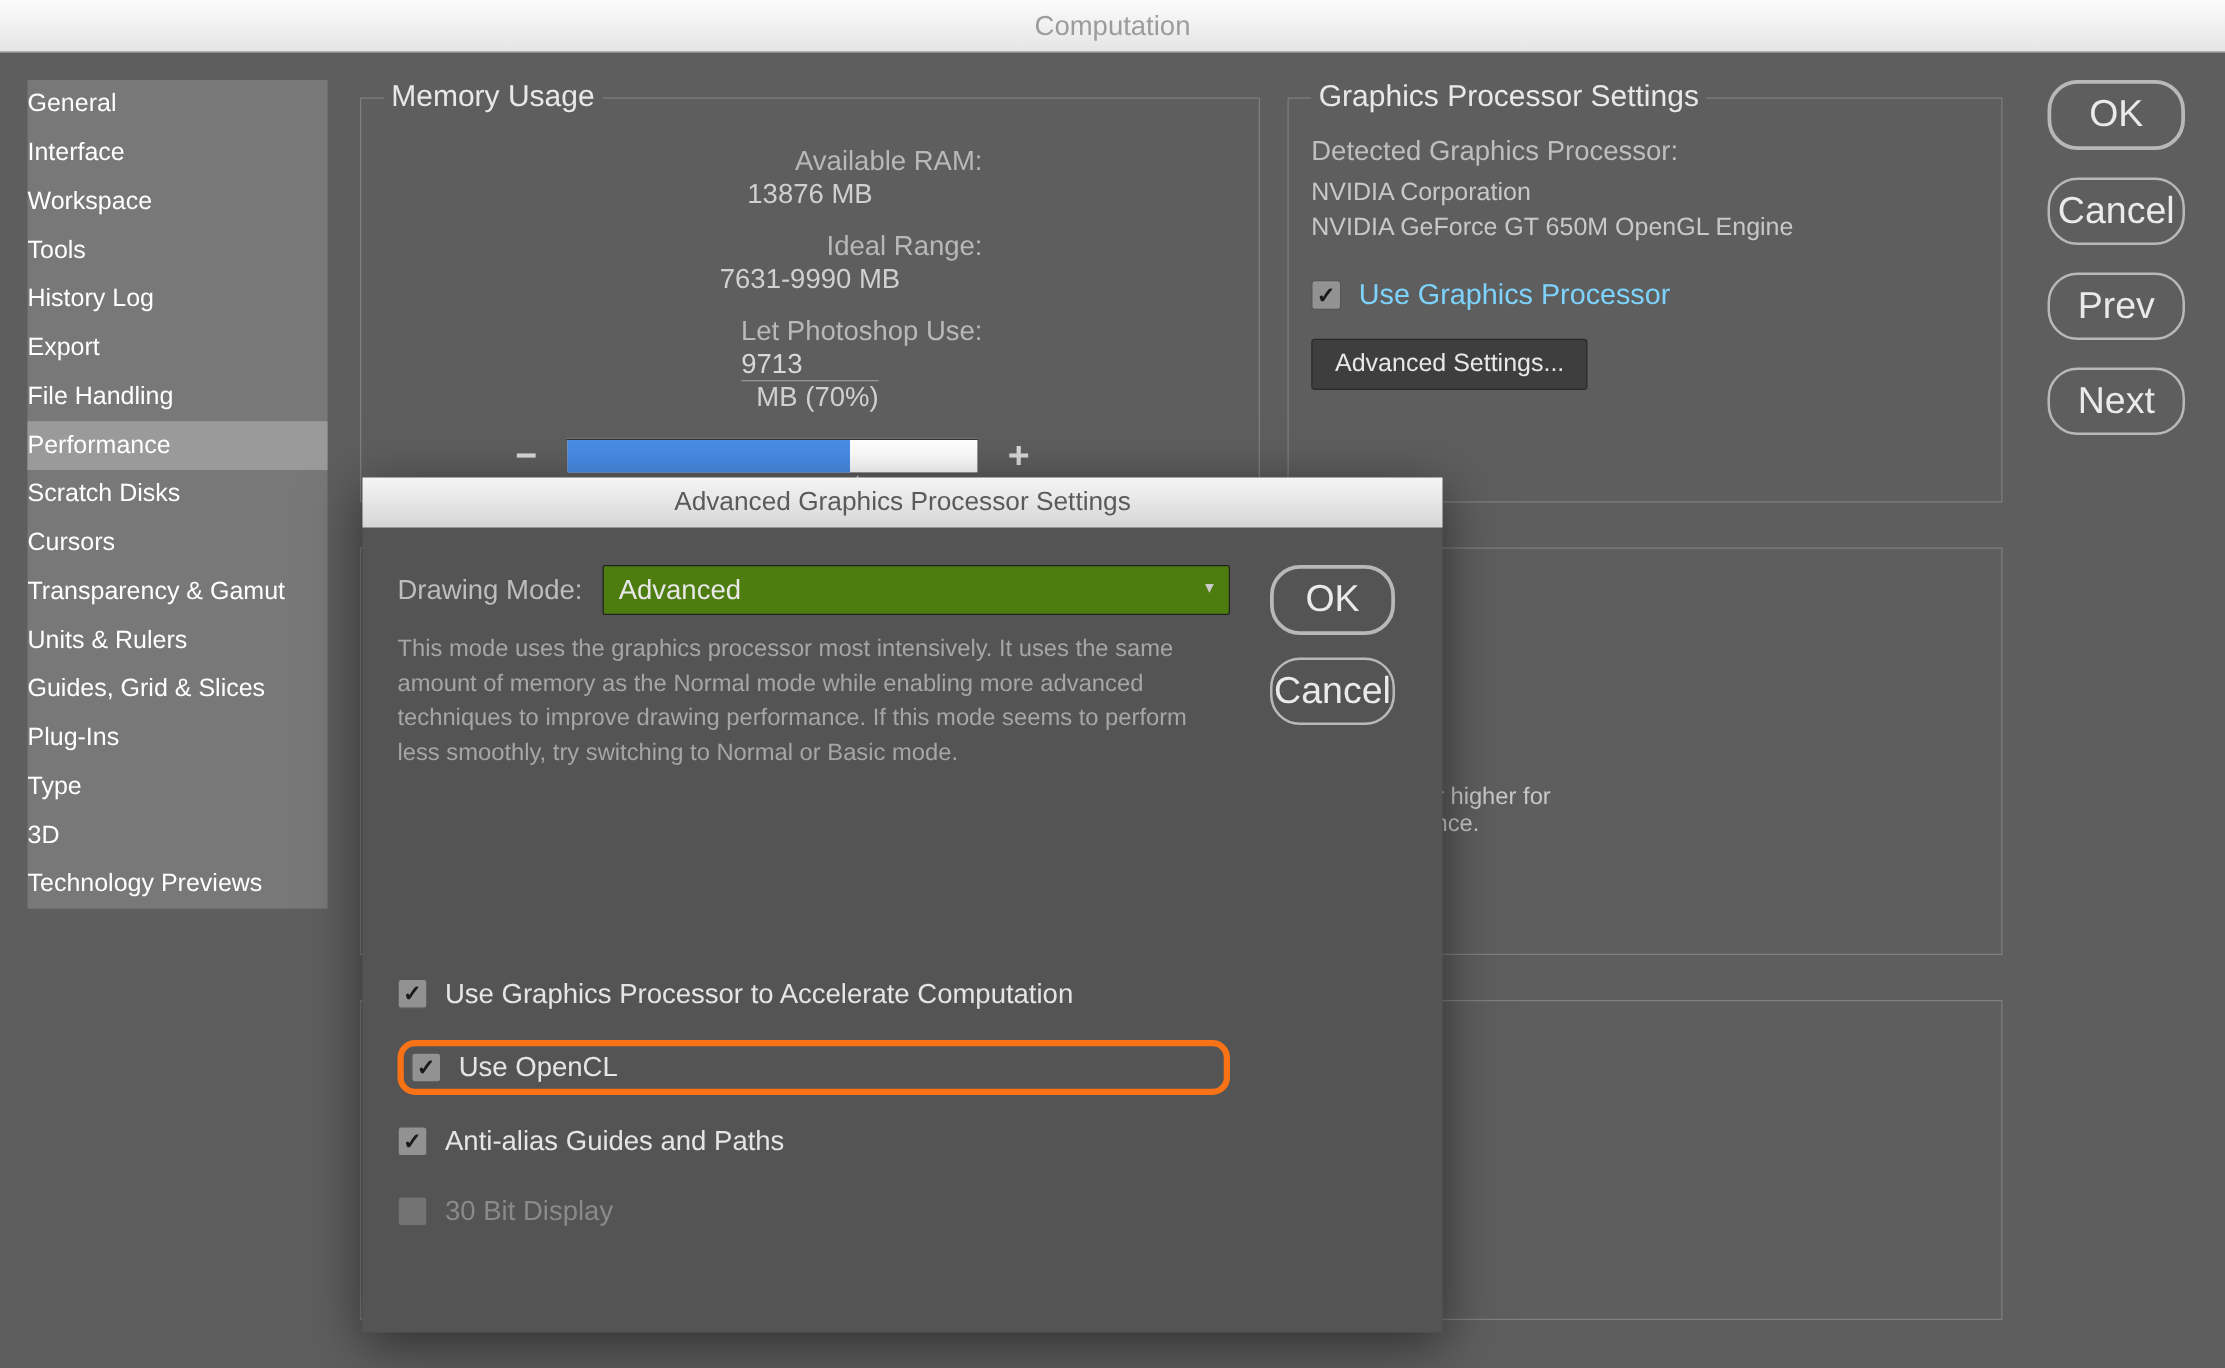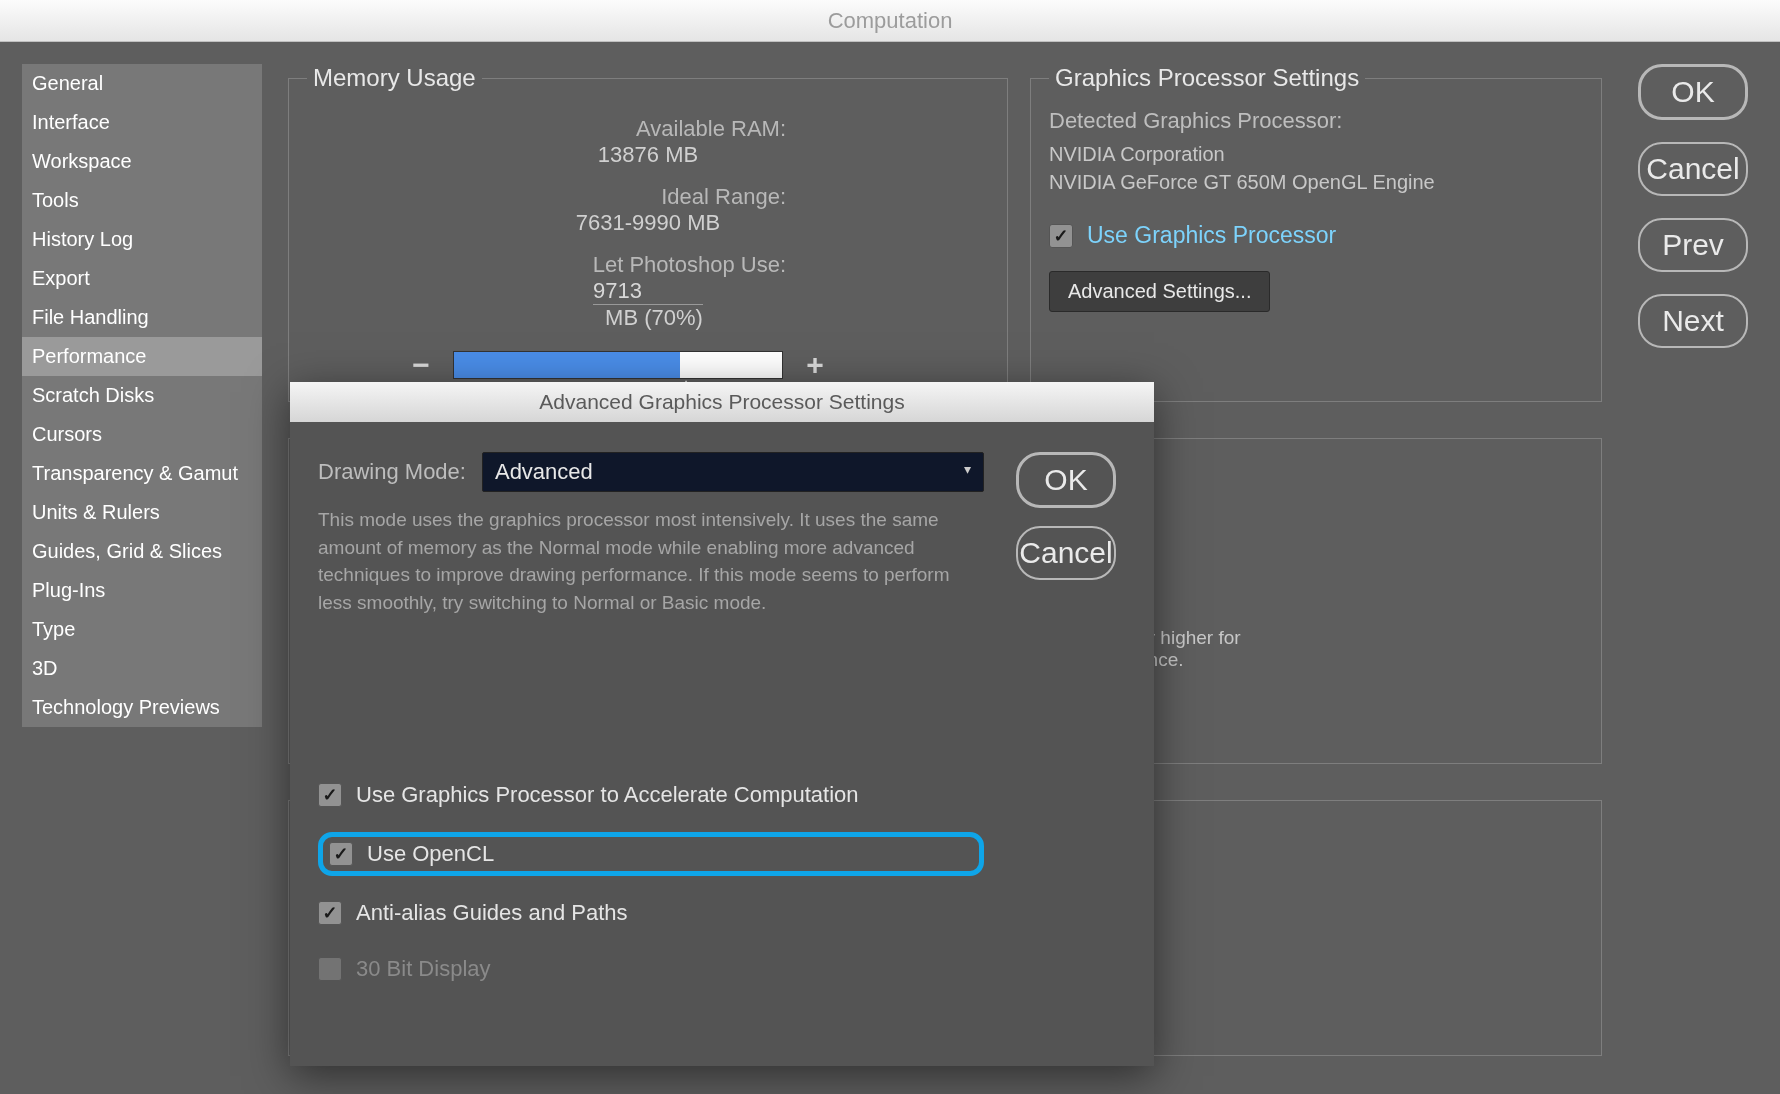--- a/index.html
+++ b/index.html
@@ -34,21 +34,21 @@
   gap: 26px;
 }
 .sidebar {
   width: 240px;
   background: #787878;
   color: #fff;
   font-size: 20px;
   align-self: flex-start;
 }
 .sidebar-item {
-  padding: 8px 10px;
+  padding: 8px 0;
   cursor: default;
 }
 .sidebar-item.selected { background: #9a9a9a; color:#fff; }
 .main {
   flex: 1;
   display: flex;
   flex-direction: column;
   gap: 22px;
 }
 .toprow {
@@ -142,30 +142,30 @@
 .modal-titlebar {
   height:40px; background:linear-gradient(#f5f5f5,#d6d6d6);
   display:flex; align-items:center; justify-content:center; color:#5a5a5a; font-size:21px;
 }
 .modal-body { padding:30px 28px; display:flex; gap:22px; height:calc(100% - 40px);}
 .modal-left { flex:1; color:#d2d2d2;}
 .modal-right { width:120px; display:flex; flex-direction:column; gap:18px; align-items:center;}
 .modal-row { display:flex; align-items:center; gap:16px; font-size:22px; margin-bottom:14px;}
 .modal-row .mlabel { color:#bdbdbd;}
 .modal-select {
-  flex:1; background:#0f172a; color:#e8e8e8; border:1px solid #222;
+  flex:1; background:#4d7c0f; color:#e8e8e8; border:1px solid #222;
   padding:6px 12px; font-size:22px; position:relative; border-radius:2px;
 }
 .modal-select::after{ content:"▾"; position:absolute; right:12px; top:8px; color:#ccc; font-size:14px;}
 .modal-desc { font-size:19px; color:#a6a6a6; line-height:1.45; margin-bottom:160px;}
 .modal-checks { display:flex; flex-direction:column; gap:18px;}
 .modal-checks .checkbox-row { font-size:22px; color:#e5e5e5;}
 .modal-checks .disabled-row { color:#8a8a8a;}
 .highlight {
-  border:5px solid #0ea5e9; border-radius:14px; padding:4px 34px 4px 6px;
+  border:5px solid #f97316; border-radius:14px; padding:4px 34px 4px 6px;
   display:inline-flex; align-items:center;
 }
 </style>
 </head>
 <body>
 
 <div class="window">
   <div class="titlebar">Computation</div>
   <div class="body">
     <div class="sidebar">

